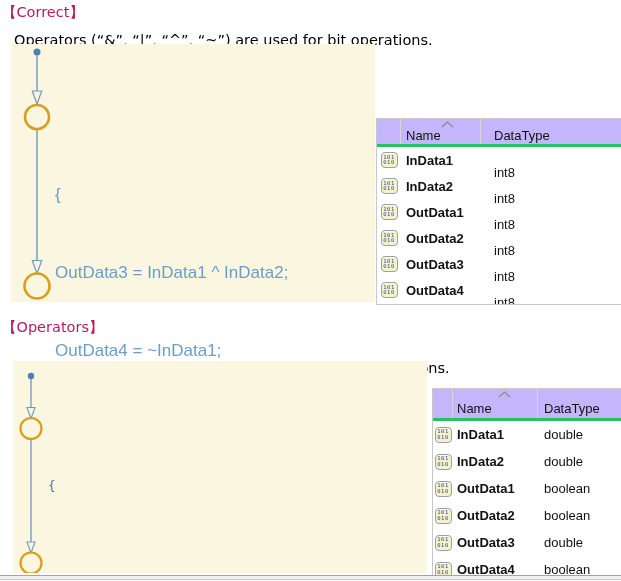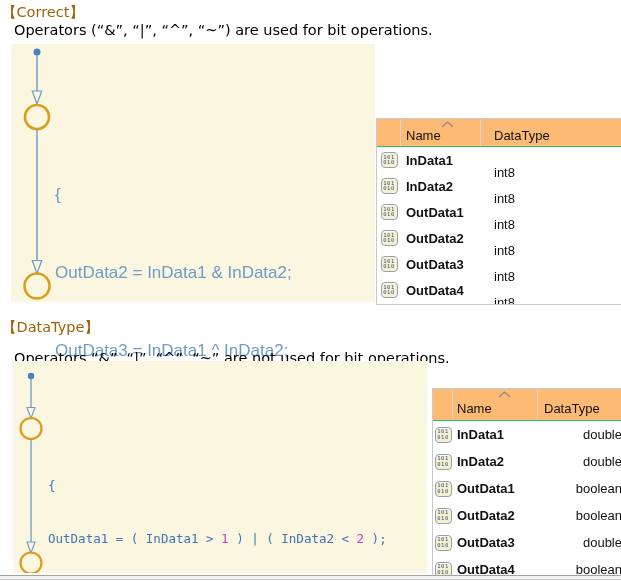--- a/index.html
+++ b/index.html
@@ -4,22 +4,22 @@
 <style>
   html,body{margin:0;padding:0;}
   body{
     width:621px;height:581px;position:relative;overflow:hidden;
     background:#ffffff;
     font-family:"Liberation Sans","DejaVu Sans",sans-serif;
     -webkit-font-smoothing:antialiased;
   }
   .abs{position:absolute;}
   
-  .sec-head{left:2px;font-size:14.5px;color:#a16207;font-family:"DejaVu Sans","Liberation Sans",sans-serif;}
-  .sec-desc{left:14px;font-size:14.5px;color:#000;font-family:"DejaVu Sans","Liberation Sans",sans-serif;}
+  .sec-head{left:2px;font-size:14.5px;color:#be185d;font-family:"DejaVu Sans","Liberation Sans",sans-serif;}
+  .sec-desc{left:14px;font-size:14.5px;color:#000;font-family:"DejaVu Sans","Liberation Sans",sans-serif;margin-top:10px;}
   .head-correct{top:3px;}
   .desc-correct{top:22px;}
   .head-incorrect{top:318px;}
   .desc-incorrect{top:350px;}
   
   .panel{background:#FBF6DF;}
   .panel-correct{left:11px;top:44px;width:364px;height:258px;}
   .panel-incorrect{left:13px;top:361px;width:414px;height:212px;}
   .diag{position:absolute;left:0;top:0;}
   
@@ -27,21 +27,21 @@
   .code-top{left:44px;top:86px;font-size:17px;line-height:26px;color:#6D9CC7;}
   .code-bottom{
     left:35px;top:81px;font-size:12.5px;line-height:17.5px;color:#4076B4;
     font-family:"DejaVu Sans Mono","Liberation Mono",monospace;
   }
   .code-bottom .num{color:#C73FC3;}
   
   .mx-table{background:#fff;border:1px solid #c9c9c9;border-right:none;overflow:hidden;}
   .table-correct{left:376px;top:118px;width:245px;height:185px;}
   .table-incorrect{left:432px;top:388px;width:189px;height:186px;border-bottom:none;}
-  .thead{display:flex;border-bottom:1px solid #22c55e;box-sizing:border-box;background:#fdba74;}
+  .thead{display:flex;border-bottom:3px solid #22c55e;box-sizing:border-box;background:#c4b5fd;}
   .table-correct .thead{height:28px;}
   .table-incorrect .thead{height:32px;}
   .th{box-sizing:border-box;border-right:1px solid #d6d6d6;font-size:13px;color:#111;position:relative;}
   .th.type-col{border-right:none;}
   .table-correct .icon-col{width:24px;}
   .table-correct .name-col{width:80px;padding:9px 0 0 5px;}
   .table-correct .type-col{flex:1;padding:9px 0 0 13px;}
   .table-incorrect .icon-col{width:20px;}
   .table-incorrect .name-col{width:85px;padding:12px 0 0 4px;}
   .table-incorrect .type-col{flex:1;padding:12px 0 0 6px;}
@@ -52,21 +52,21 @@
   .table-correct .trow{height:26px;}
   .table-incorrect .trow{height:27px;}
   .cell-icon{box-sizing:border-box;display:flex;justify-content:center;}
   .table-correct .cell-icon{width:24px;}
   .table-incorrect .cell-icon{width:20px;}
   .cell-name{box-sizing:border-box;font-weight:bold;}
   .table-correct .cell-name{width:80px;padding-left:5px;}
   .table-incorrect .cell-name{width:85px;padding-left:4px;}
   .cell-type{box-sizing:border-box;flex:1;}
   .table-correct .cell-type{padding-left:13px;margin-top:24px;}
-  .table-incorrect .cell-type{padding-left:6px;text-align:right;}
+  .table-incorrect .cell-type{padding-left:6px;}
   
   .dicon{
     width:17px;height:16px;box-sizing:border-box;flex:0 0 auto;
     border:1px solid #94a0b4;border-radius:4px;background:#F6F1CC;
     display:flex;flex-direction:column;align-items:center;justify-content:center;
     font-family:"DejaVu Sans Mono","Liberation Mono",monospace;
     font-size:5.5px;line-height:5.5px;color:#3C4A86;letter-spacing:0.5px;
     box-shadow:inset 0 1px 0 #fffdf0;
   }
   .dicon i{font-style:normal;display:block;}
@@ -87,21 +87,20 @@
     <circle cx="26" cy="8" r="3.5" fill="#4A80B8"></circle>
     <line x1="26" y1="11" x2="26" y2="47" stroke="#6D99C4" stroke-width="1.4"></line>
     <polygon points="26,60 21.3,47 30.7,47" fill="#FBF6DF" stroke="#6D99C4" stroke-width="1.2"></polygon>
     <circle cx="26" cy="73" r="12" fill="none" stroke="#D89E1F" stroke-width="2.6"></circle>
     <line x1="26" y1="85.5" x2="26" y2="216" stroke="#6D99C4" stroke-width="1.4"></line>
     <polygon points="26,229.5 21.3,216.5 30.7,216.5" fill="#FBF6DF" stroke="#6D99C4" stroke-width="1.2"></polygon>
     <circle cx="26" cy="242" r="12.5" fill="none" stroke="#D89E1F" stroke-width="2.6"></circle>
   </svg>
   <div class="code code-top">
     <div>{</div>
-    <div>OutData2 = InData1 &amp; InData2;</div>
     <div>OutData3 = InData1 ^ InData2;</div>
     <div>OutData4 = ~InData1;</div>
     <div>}</div>
   </div>
 </div>
 
 <div class="abs mx-table table-correct">
   <div class="thead">
     <div class="th icon-col"></div>
     <div class="th name-col">
@@ -169,36 +168,35 @@
         <span class="dicon">
           <i>101</i>
           <i>010</i>
         </span>
       </span>
     <span class="cell-name">OutData4</span>
     <span class="cell-type">int8</span>
   </div>
 </div>
 
-<div class="abs sec-head head-incorrect">【DataType】</div>
+<div class="abs sec-head head-incorrect">【Operators】</div>
 <div class="abs sec-desc desc-incorrect">Operators “&amp;”, “|”, “^”, “~” are not used for bit operations.</div>
 
 <div class="abs panel panel-incorrect">
   <svg class="diag" width="414" height="212" viewBox="0 0 414 212">
     <circle cx="18" cy="15" r="3.2" fill="#4A80B8"></circle>
     <line x1="18" y1="18" x2="18" y2="46.5" stroke="#6D99C4" stroke-width="1.3"></line>
     <polygon points="18,57.5 14,46.5 22,46.5" fill="#FBF6DF" stroke="#6D99C4" stroke-width="1.1"></polygon>
     <circle cx="18" cy="67.5" r="10.5" fill="none" stroke="#D89E1F" stroke-width="2.2"></circle>
     <line x1="18" y1="78.5" x2="18" y2="181" stroke="#6D99C4" stroke-width="1.3"></line>
     <polygon points="18,192 14,181 22,181" fill="#FBF6DF" stroke="#6D99C4" stroke-width="1.1"></polygon>
     <circle cx="18" cy="202" r="10.5" fill="none" stroke="#D89E1F" stroke-width="2.2"></circle>
   </svg>
   <div class="code code-bottom">
     <div><span>{</span></div>
-    <div><span>OutData1 = ( InData1 &gt; </span><span class="num">1</span><span> ) | ( InData2 &lt; </span><span class="num">2</span><span> );</span></div>
     
     
     
     
   </div>
 </div>
 
 <div class="abs mx-table table-incorrect">
   <div class="thead">
     <div class="th icon-col"></div>

